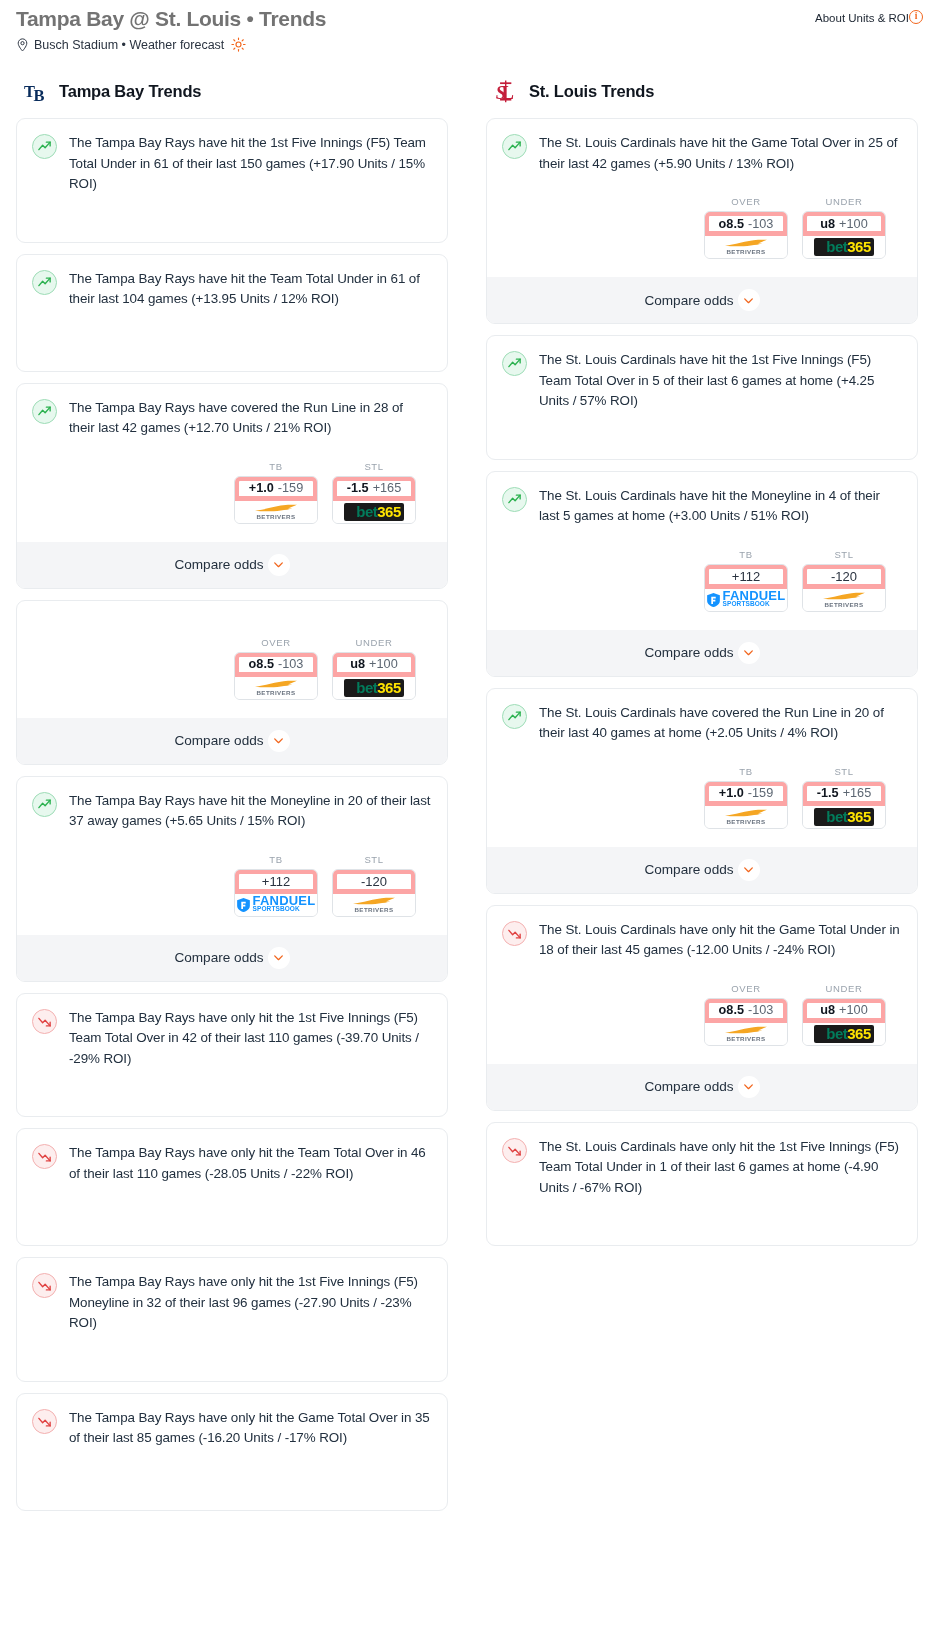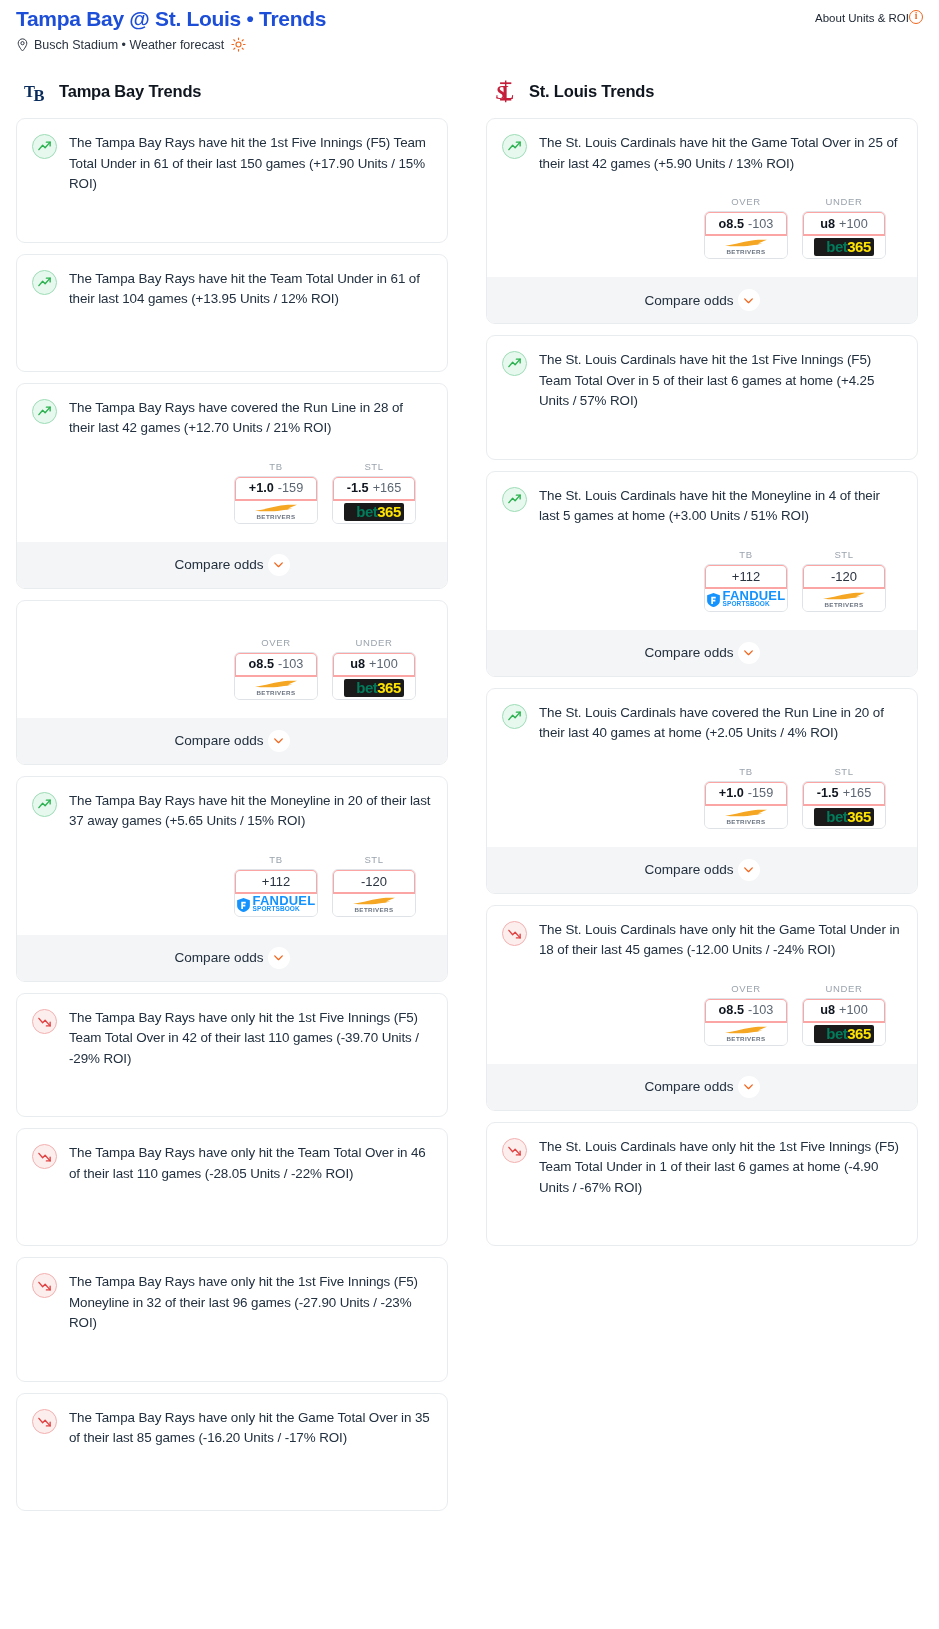--- a/index.html
+++ b/index.html
@@ -18,21 +18,21 @@
   .header-row {
     display: flex;
     align-items: flex-start;
     justify-content: space-between;
     padding: 6px 8px 0 8px;
   }
   .page-title {
     font-size: 21px;
     font-weight: bold;
     letter-spacing: -0.3px;
-    color: #1d4ed8;
+    color: #737373;
     line-height: 26px;
     margin: 0;
   }
   .about-link {
     display: flex;
     align-items: flex-end;
     font-size: 11.5px;
     color: #1b2430;
     white-space: nowrap;
     padding-top: 4px;
@@ -129,21 +129,21 @@
     color: #9aa3ad;
     margin-bottom: 4px;
   }
   .odds-box {
     border: 1px solid #dfe3e7;
     border-radius: 6px;
     overflow: hidden;
     background: #fff;
   }
   .odds-price {
-    border: 2px solid #fca5a5;
+    border: 5px solid #fca5a5;
     border-radius: 6px 6px 0 0;
     margin: -1px -1px 0 -1px;
     height: 25px;
     display: flex;
     align-items: center;
     justify-content: center;
     gap: 4px;
     background: #fff;
     font-size: 12.7px;
   }

